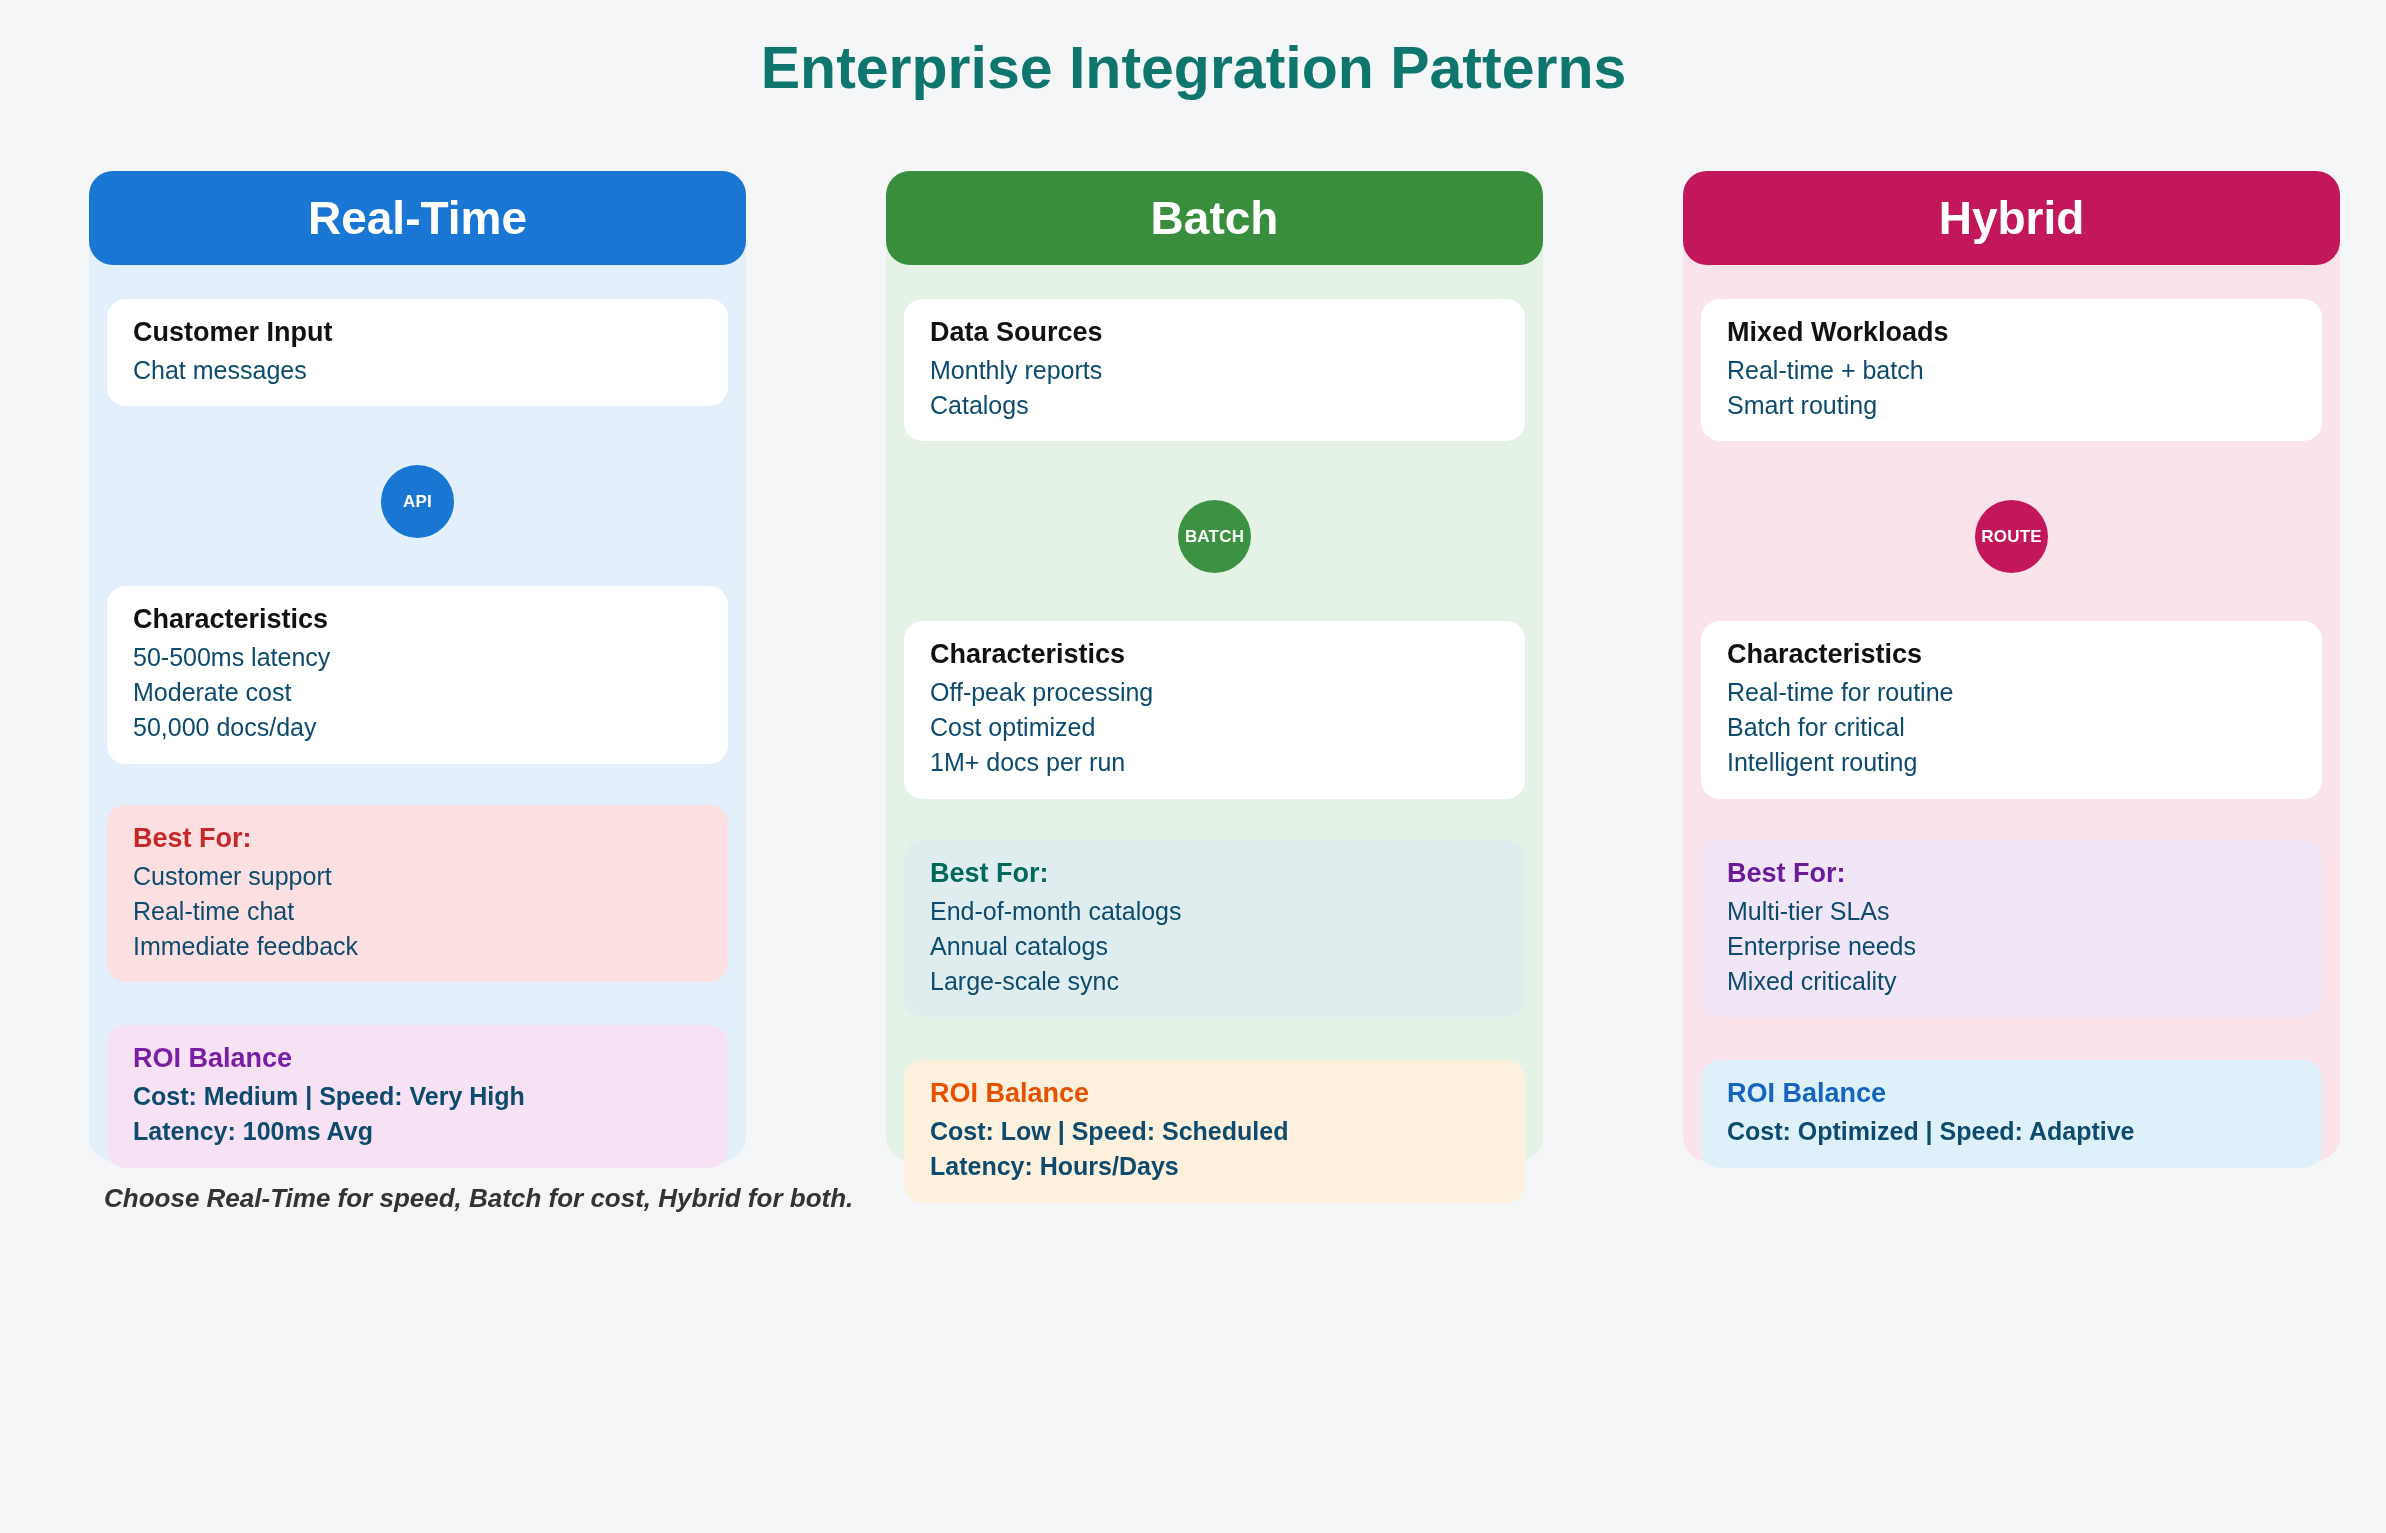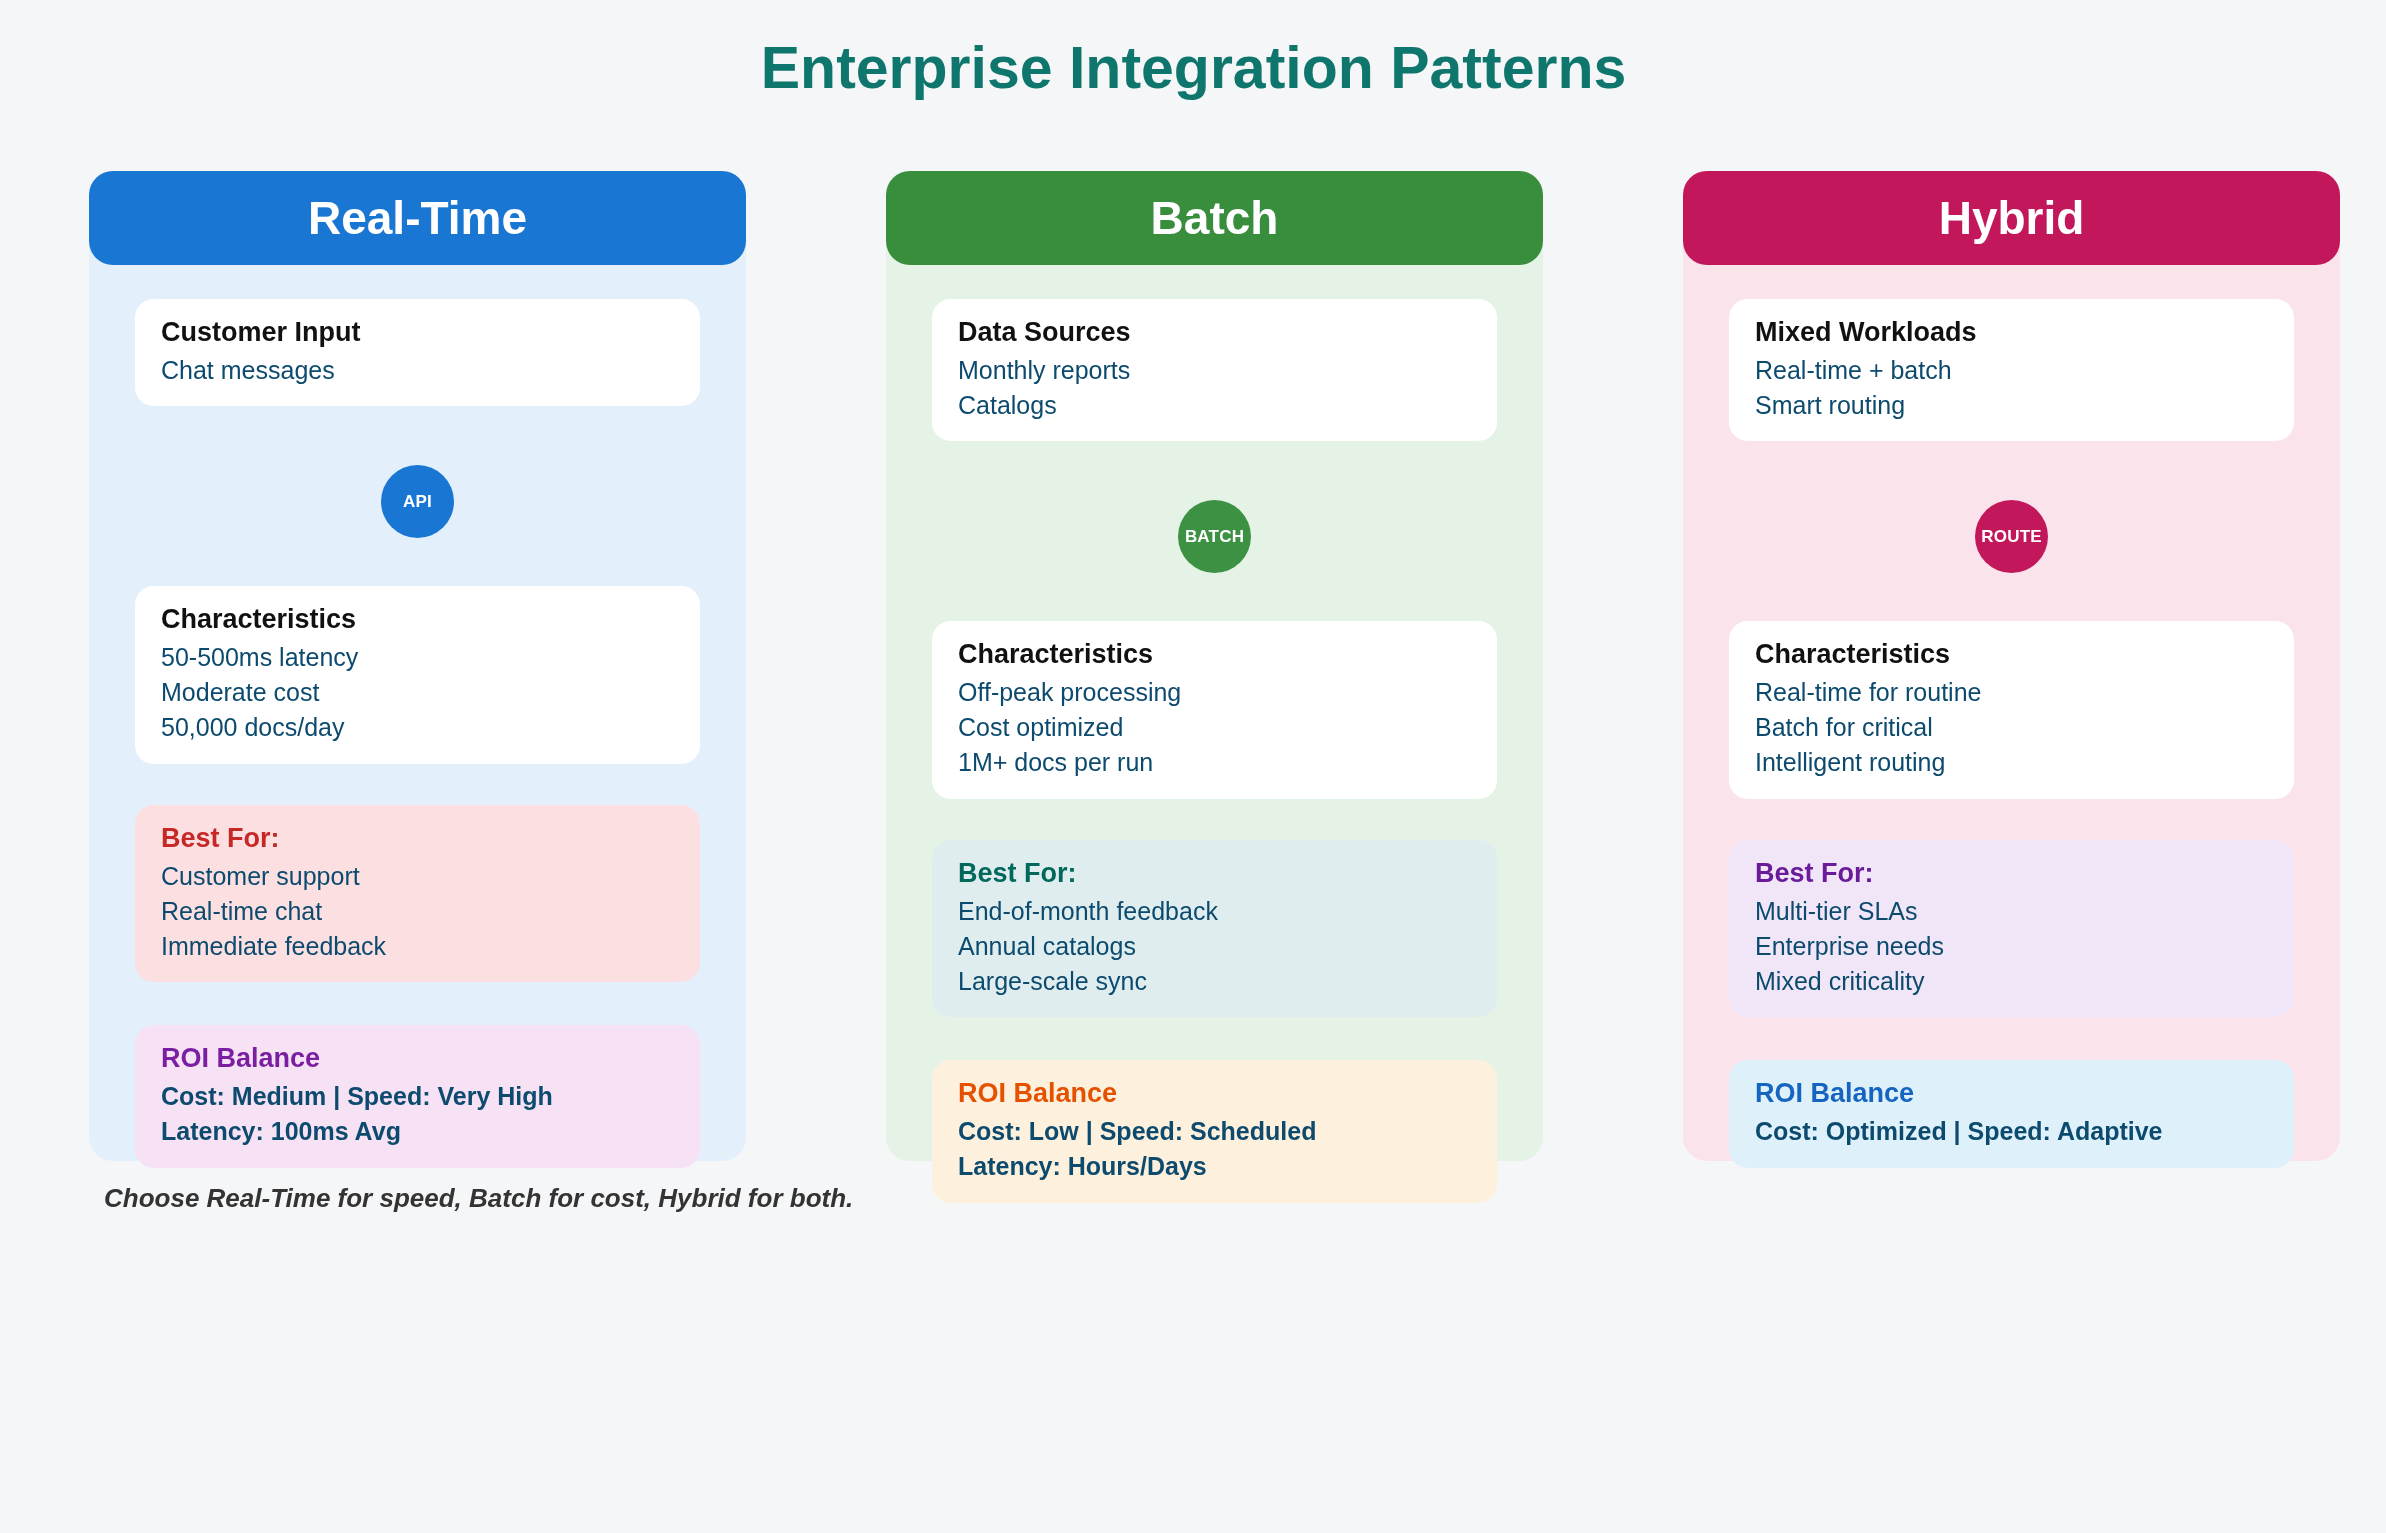--- a/index.html
+++ b/index.html
@@ -37,21 +37,21 @@
     display:flex;
     align-items:center;
     justify-content:center;
     color:#ffffff;
     font-size:46px;
     font-weight:bold;
   }
   .panel{
     box-sizing:border-box;
     height:896px;
-    padding:34px 46px;
+    padding:34px 18px;
     border-radius:0 0 24px 24px;
   }
   .card{
     box-sizing:border-box;
     border-radius:18.6px;
     padding:15px 26px 18.6px 26px;
   }
   .card.white{background:#ffffff;}
   .card-title{
     font-size:27px;
@@ -137,21 +137,21 @@
       </div>
       <div class="badge" style="background: rgb(61, 145, 66);">BATCH</div>
       <div class="card white">
         <div class="card-title">Characteristics</div>
         <div class="card-line">Off-peak processing</div>
         <div class="card-line">Cost optimized</div>
         <div class="card-line">1M+ docs per run</div>
       </div>
       <div class="card best-for" style="background: rgb(223, 237, 239);">
         <div class="card-title" style="color: rgb(0, 105, 92);">Best For:</div>
-        <div class="card-line">End-of-month feedback</div>
+        <div class="card-line">End-of-month catalogs</div>
         <div class="card-line">Annual catalogs</div>
         <div class="card-line">Large-scale sync</div>
       </div>
       <div class="card roi" style="background: rgb(253, 240, 220);">
         <div class="card-title" style="color: rgb(230, 81, 0);">ROI Balance</div>
         <div class="card-line">Cost: Low | Speed: Scheduled</div>
         <div class="card-line">Latency: Hours/Days</div>
       </div>
     </div>
   </div>

